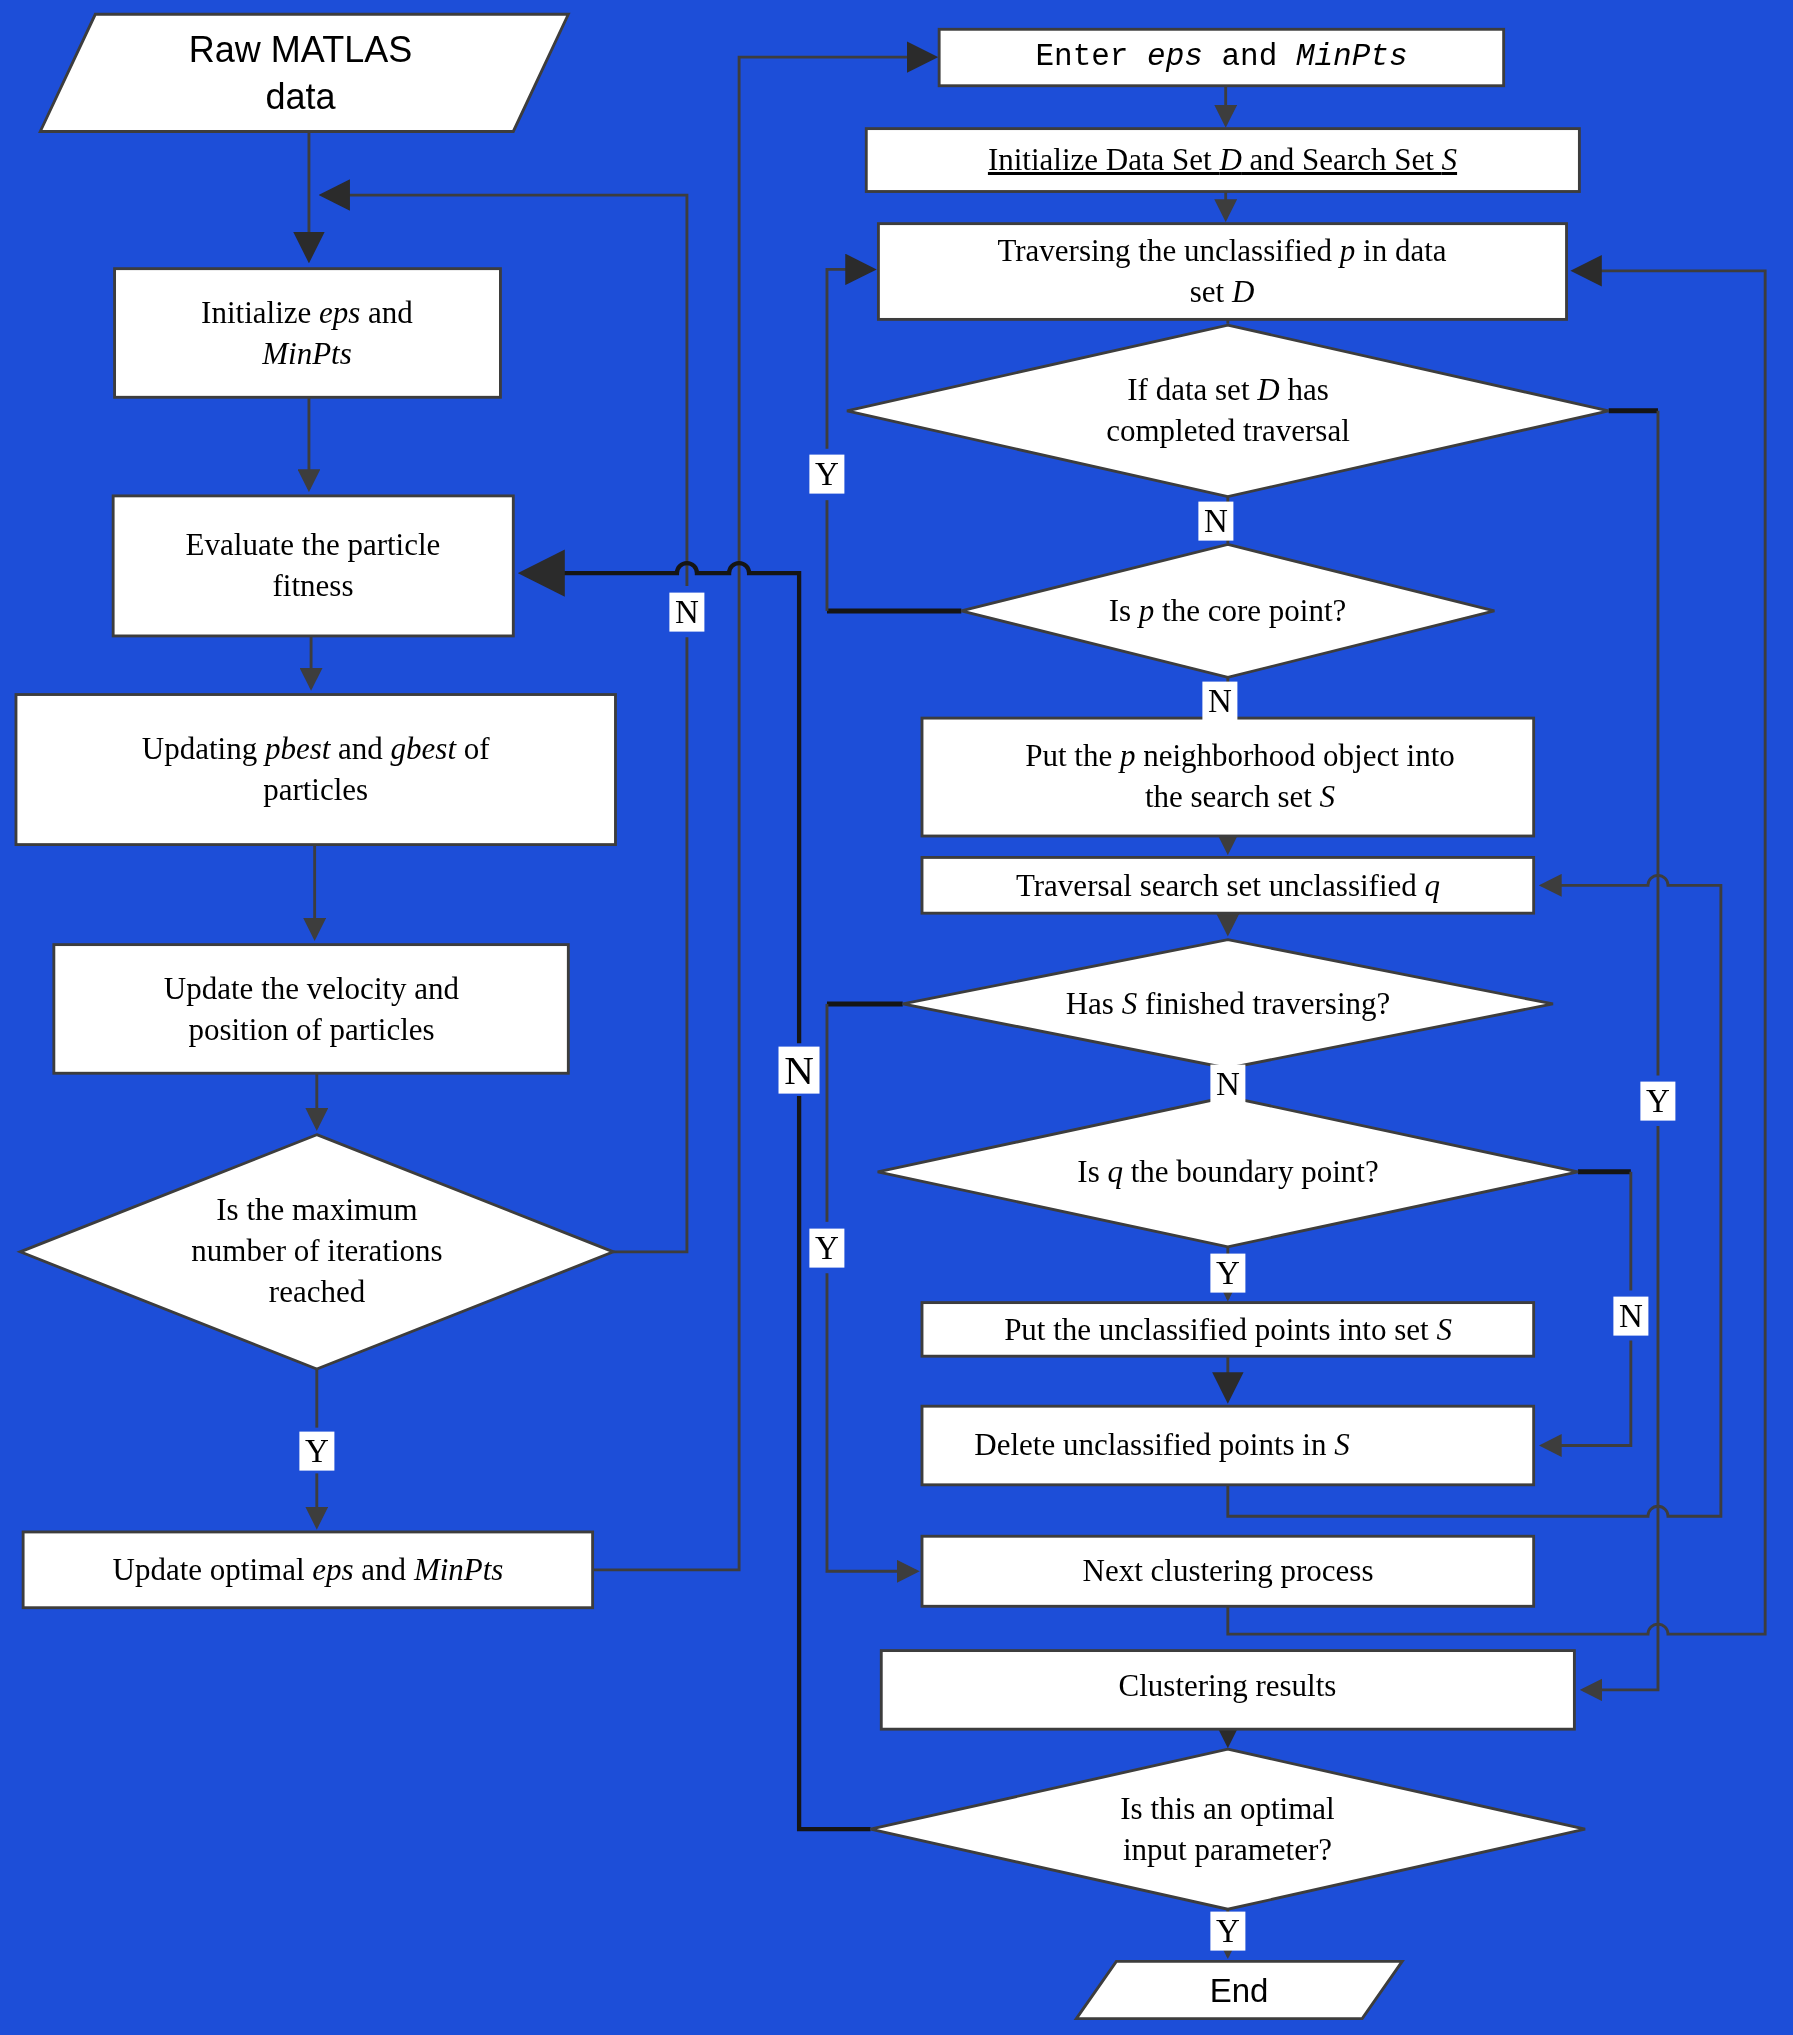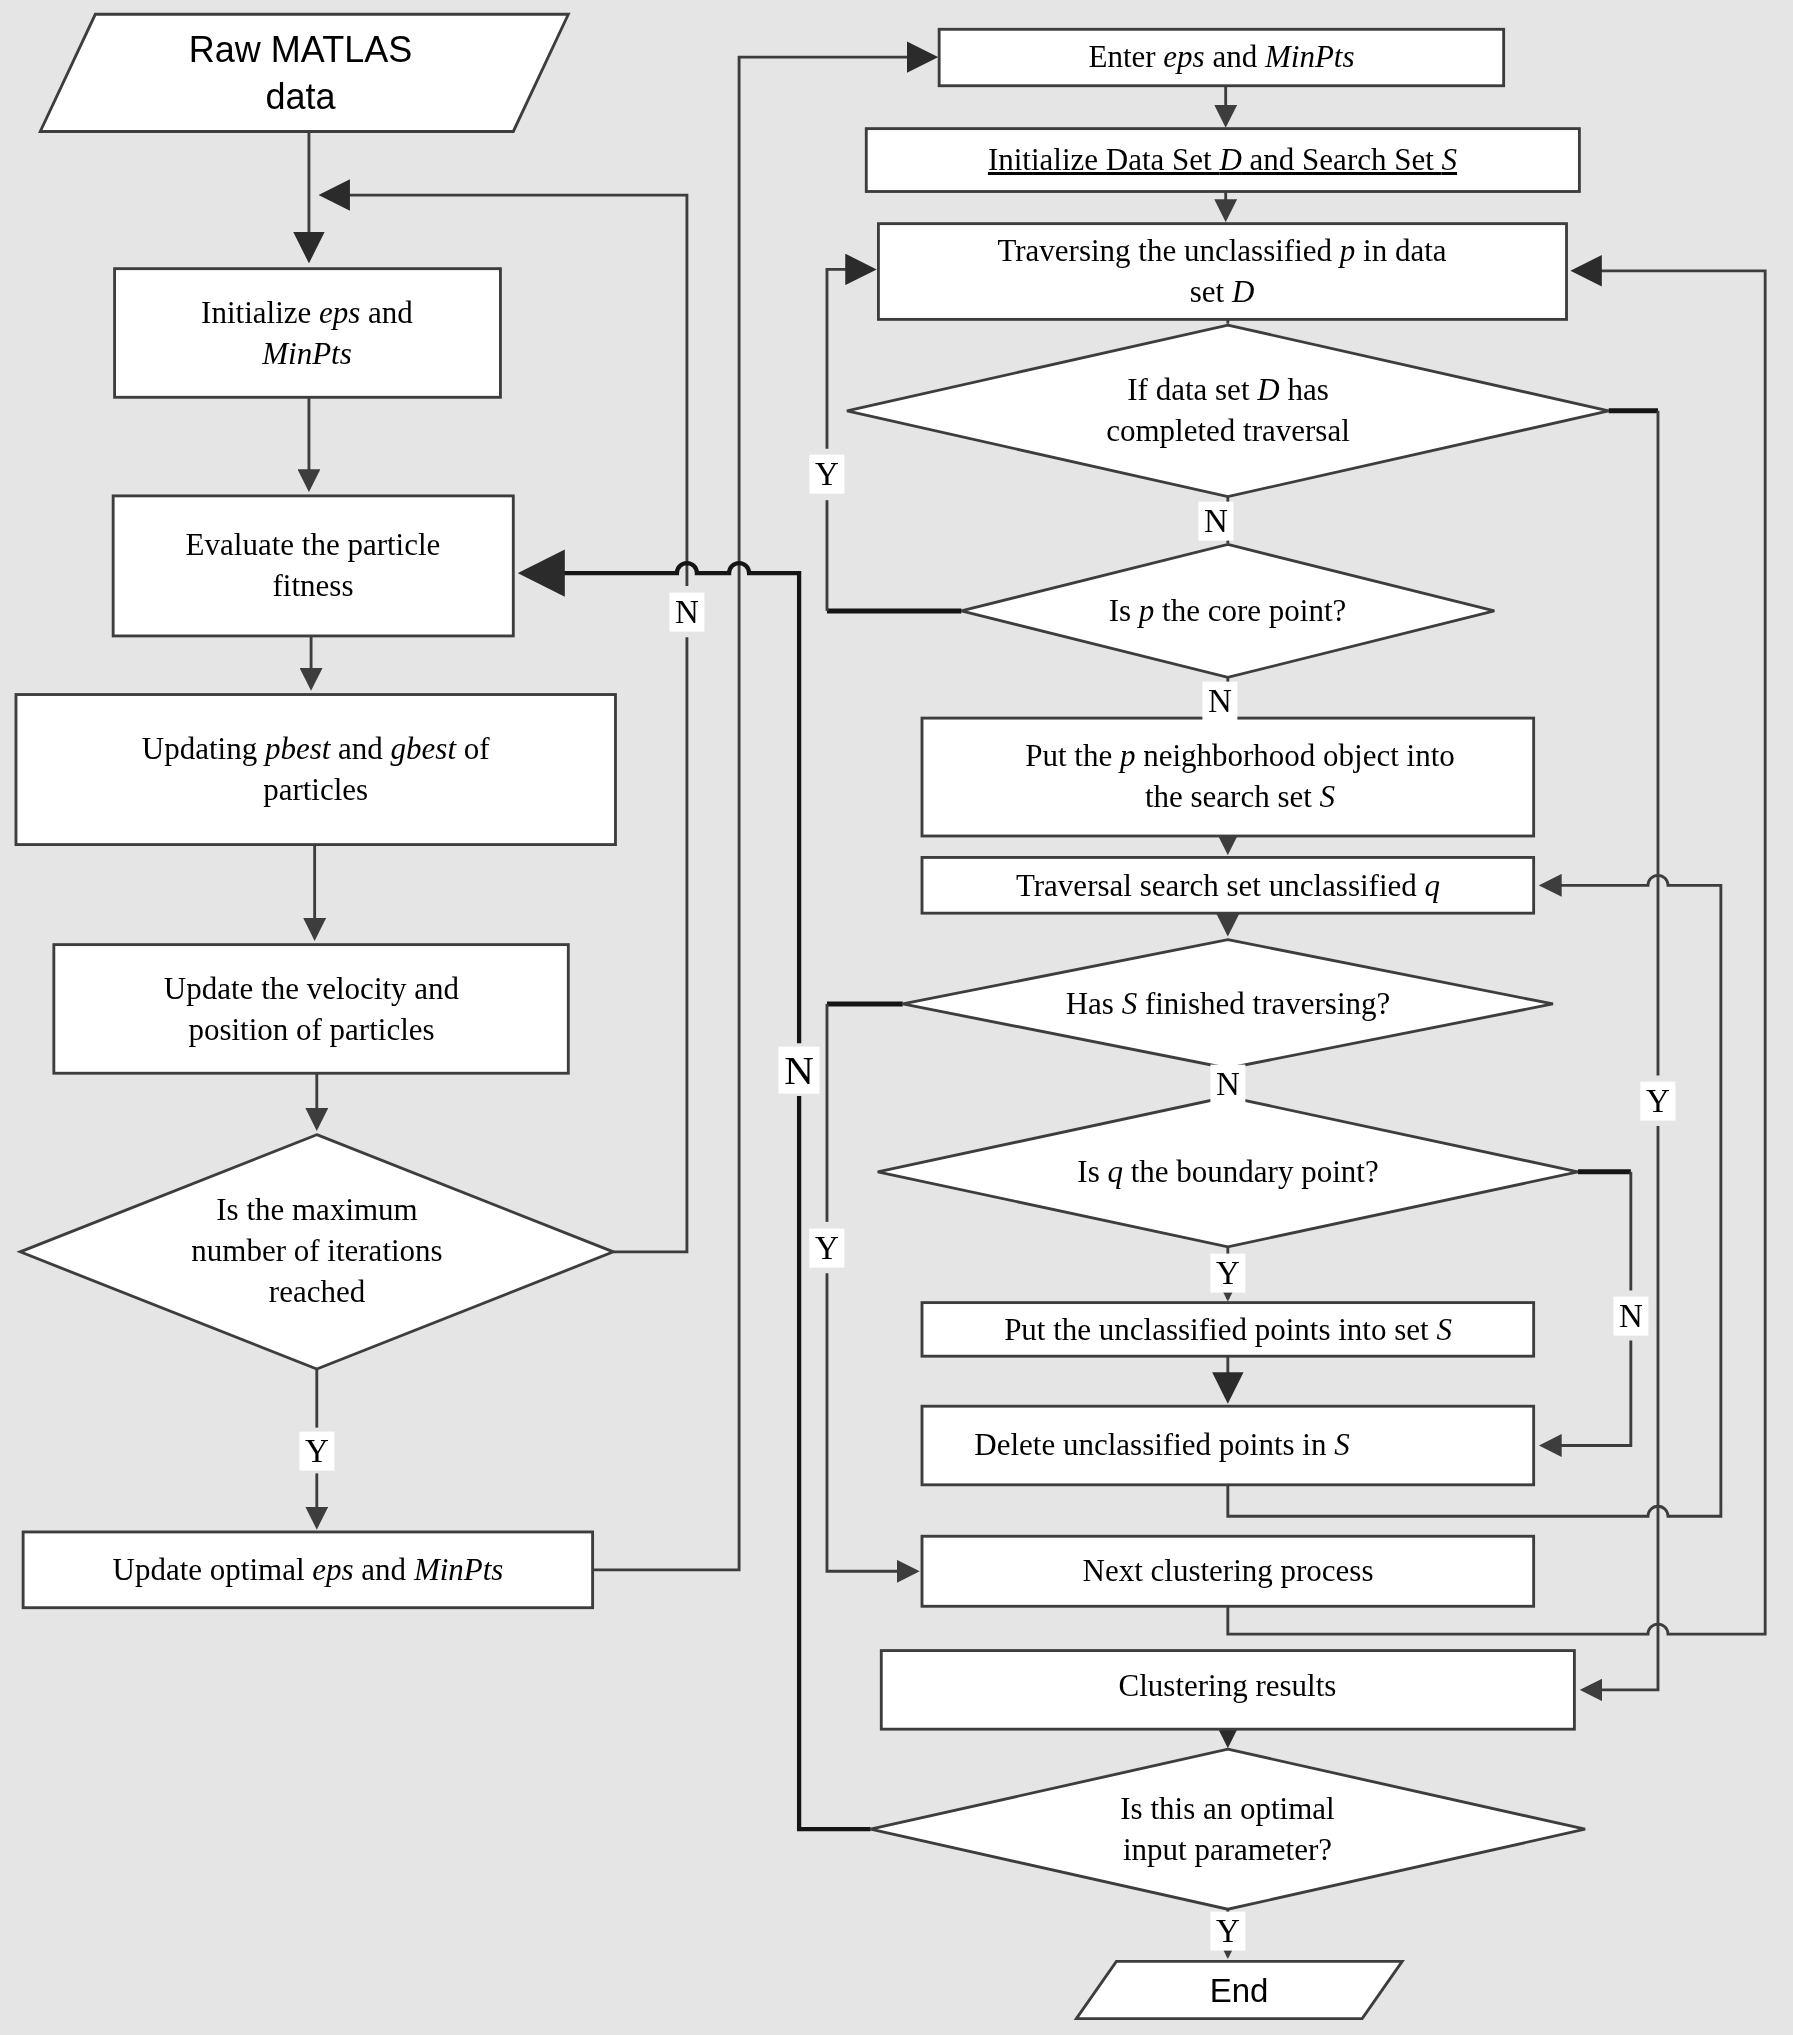--- a/index.html
+++ b/index.html
@@ -1,16 +1,16 @@
 <!DOCTYPE html>
 <html style="font-size:11.4px"><head>
 <meta charset="utf-8">
 <style>
   html,body{margin:0;padding:0;background:#ffffff;}
-  #canvas{position:relative;width:1794px;height:2035px;background:#e5e5e5;overflow:hidden;
+  #canvas{position:relative;width:1794px;height:2035px;background:#1d4ed8;overflow:hidden;
           font-family:"Liberation Serif","DejaVu Serif",serif;color:#000;}
   #wires{position:absolute;left:0;top:0;width:1794px;height:2035px;}
   .node-label{position:absolute;display:flex;flex-direction:column;align-items:center;justify-content:center;
               text-align:center;font-size:31px;line-height:1.32;color:#000;}
   .node-label .it{font-style:italic;}
   .sans{font-family:"Liberation Sans","DejaVu Sans",sans-serif;}
   .fs50{font-size:36px;}
   .fs46{font-size:33px;}
   .edge-label{position:absolute;transform:translate(-50%,-50%);font-size:33px;line-height:1;
               background:#ffffff;padding:2.9px 5.7px;color:#000;}
@@ -139,21 +139,21 @@
     </div>
   <div class="node-label" style="left:61px;top:1143px;width:512px;height:217px;">
       <div><span>Is the maximum</span></div>
       <div><span>number of iterations</span></div>
       <div><span>reached</span></div>
     </div>
   <div class="node-label" style="left:23px;top:1532px;width:570px;height:76px;">
       <div><span>Update optimal </span><span class="it">eps</span><span> and </span><span class="it">MinPts</span></div>
     </div>
 
-  <div class="node-label" style="left:939px;top:29px;width:565px;height:56px;">
+  <div class="node-label" style="left:939px;top:29px;width:565px;height:56px;font-family:Liberation Mono, monospace;">
       <div><span>Enter </span><span class="it">eps</span><span> and </span><span class="it">MinPts</span></div>
     </div>
   <div class="node-label" style="left:866px;top:129px;width:713px;height:63px;text-decoration:underline;">
       <div><span>Initialize Data Set </span><span class="it">D</span><span> and Search Set </span><span class="it">S</span></div>
     </div>
   <div class="node-label" style="left:878px;top:224px;width:688px;height:96px;">
       <div><span>Traversing the unclassified </span><span class="it">p</span><span> in data</span></div>
       <div><span>set </span><span class="it">D</span></div>
     </div>
   <div class="node-label" style="left:847px;top:332px;width:762px;height:157px;">

